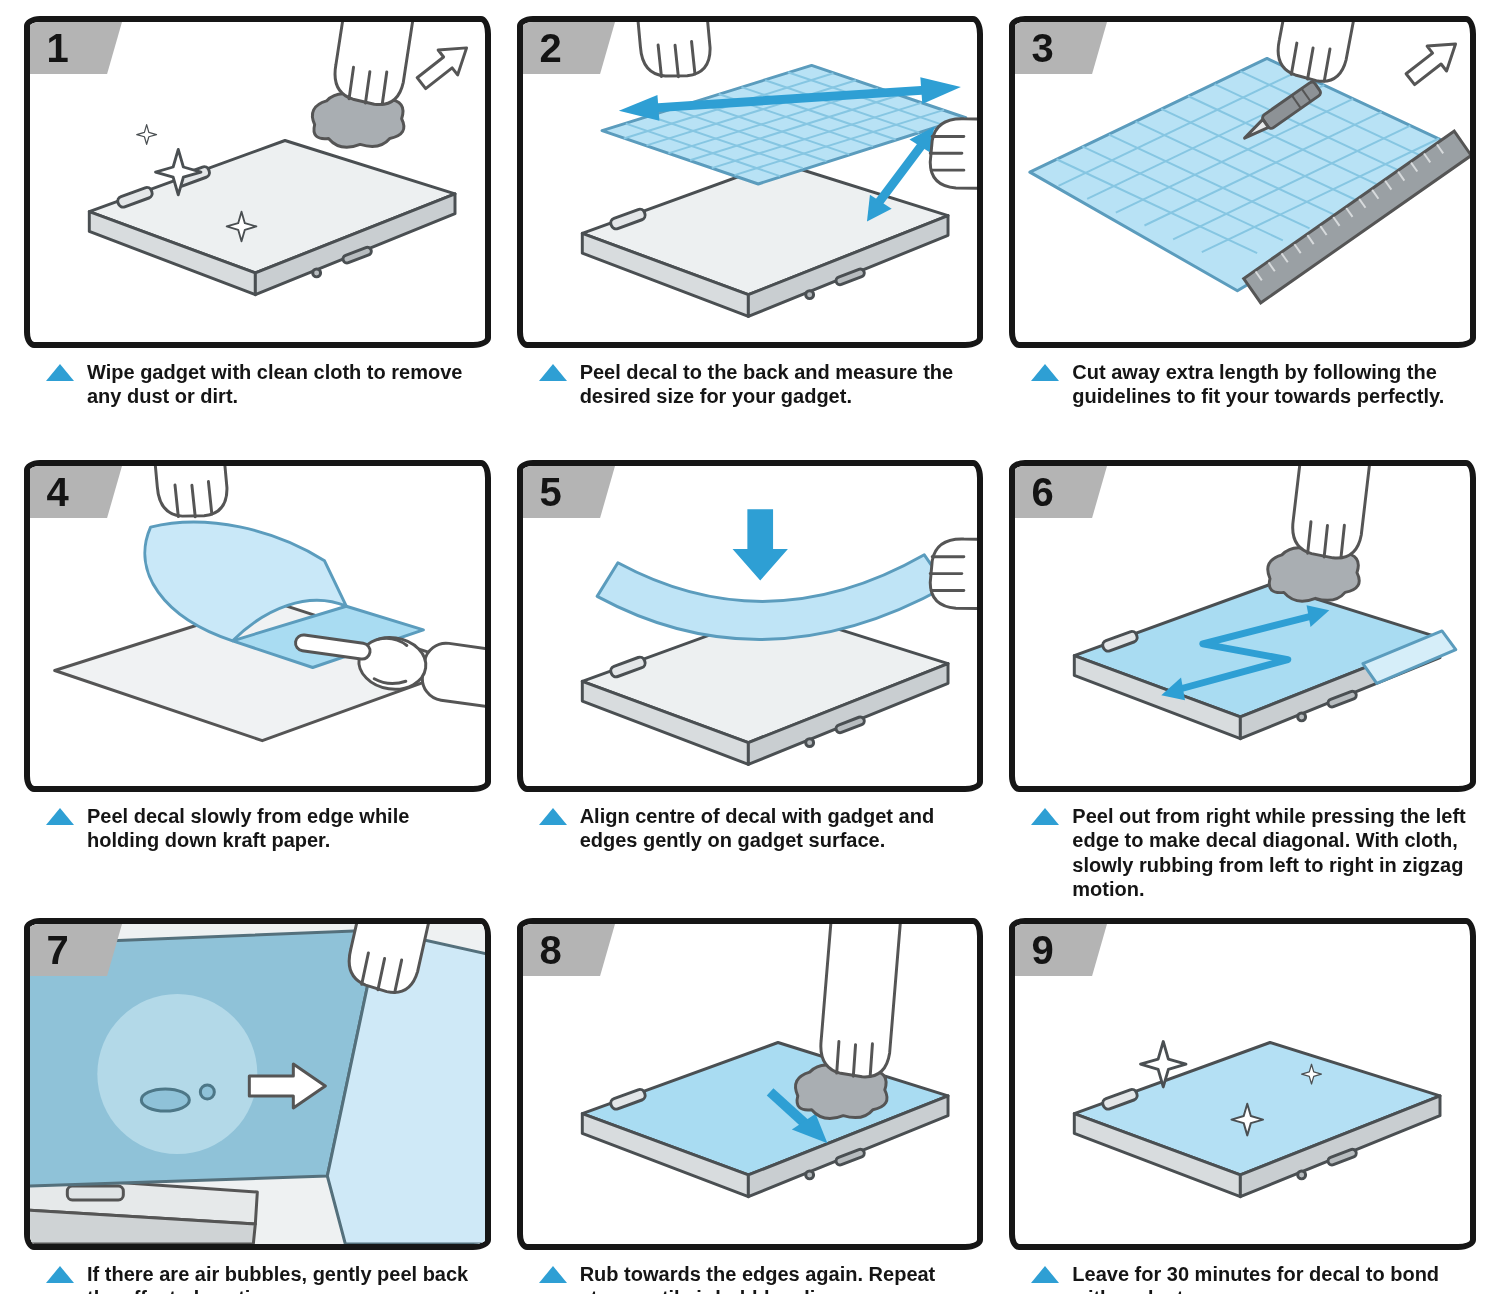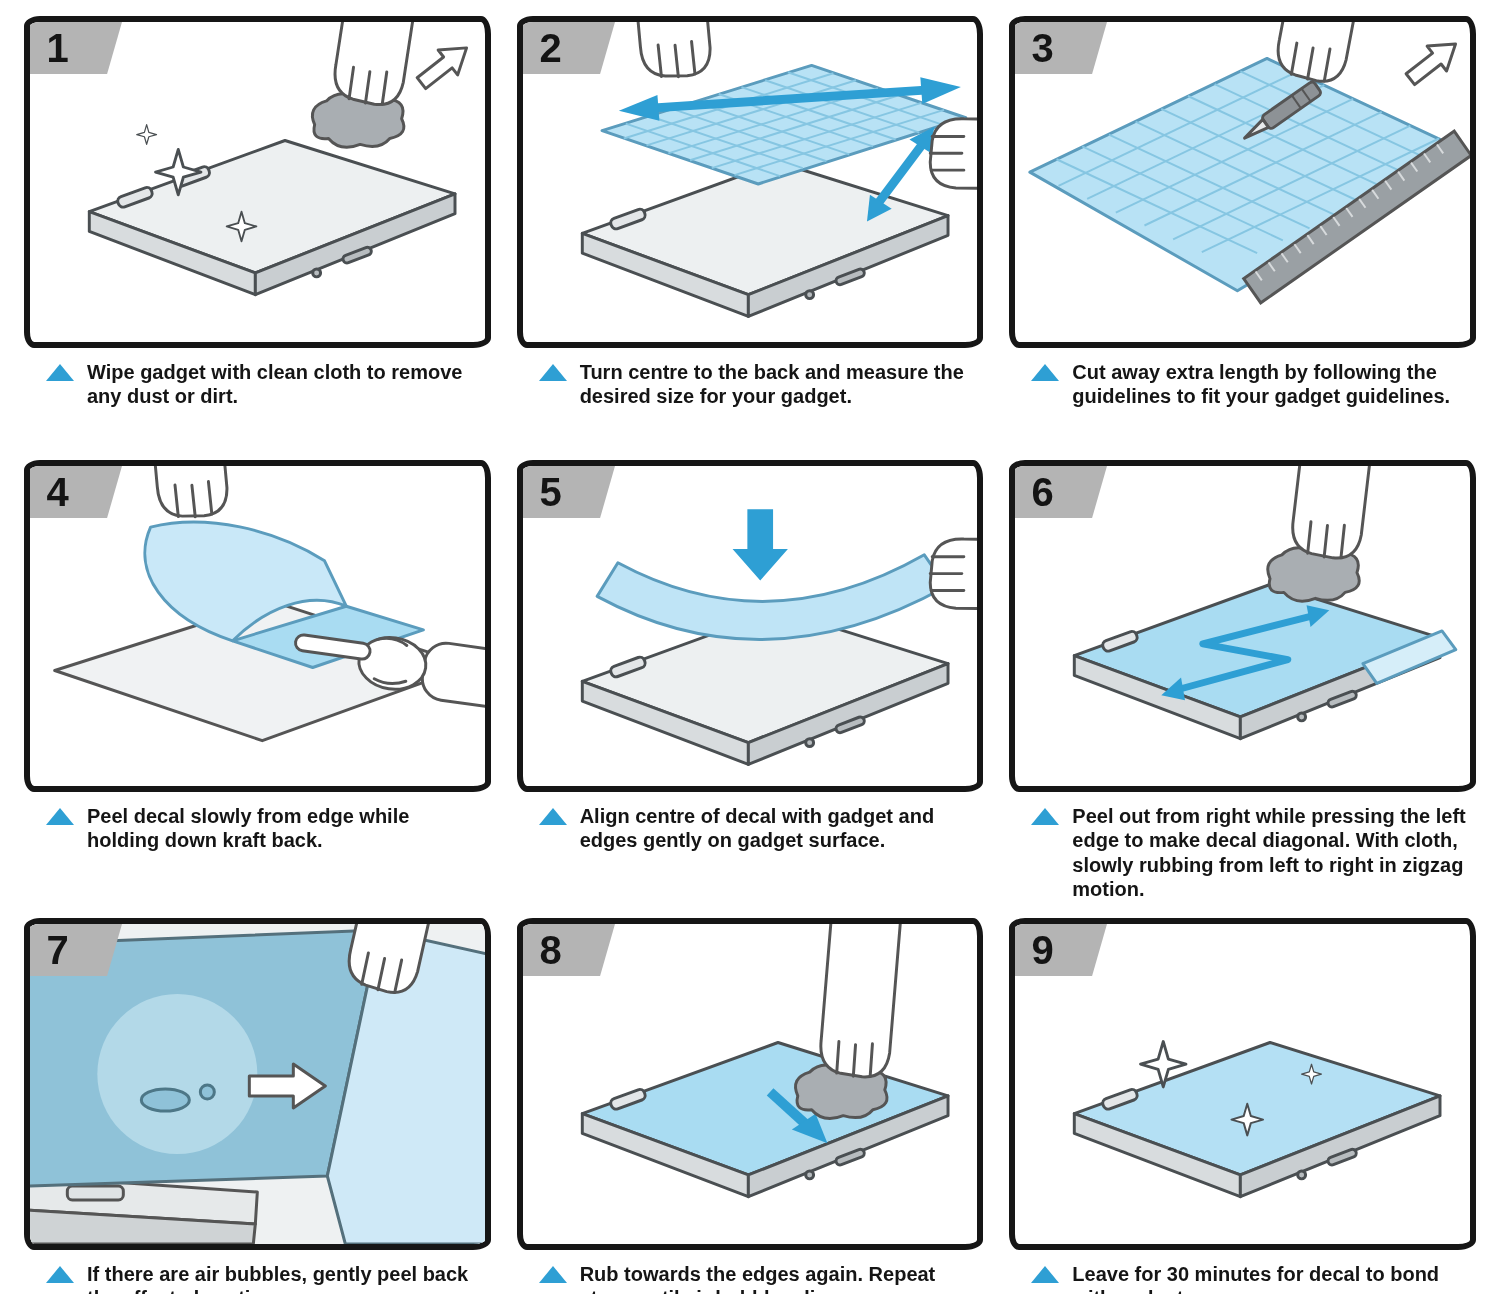--- a/index.html
+++ b/index.html
@@ -143,21 +143,21 @@
           <path d="M-30,-150 L-32,6 Q-33,34 -10,38 L12,40 Q36,40 38,14 L40,-150 Z"></path>
           <path d="M-14,38 L-14,6 M3,40 L3,8 M20,39 L20,6" fill="none"></path>
         </g>
       </svg>
       <div class="tab">
           <span>2</span>
         </div>
     </div>
     <div class="caption">
       <span class="bullet"></span>
-      <p>Turn centre to the back and measure the desired size for your gadget.</p>
+      <p>Peel decal to the back and measure the desired size for your gadget.</p>
     </div>
   </section>
 
   <section class="cell">
     <div class="panel">
       <svg viewBox="0 0 460 320" preserveAspectRatio="xMidYMid meet">
         <g>
           <polygon points="15,150 255,35 458,130 225,270" fill="#b8e2f5" stroke="#5b9cbd" stroke-width="3" stroke-linejoin="round"></polygon>
           <g stroke="#86c6e2" stroke-width="2">
             <line x1="44" y1="164" x2="284" y2="49"></line>
@@ -207,21 +207,21 @@
           <path d="M-14,38 L-14,6 M3,40 L3,8 M20,39 L20,6" fill="none"></path>
         </g>
         <polygon points="0,-7 34,-7 34,-16 58,0 34,16 34,7 0,7" transform="translate(400,56) rotate(-38)" fill="#ffffff" stroke="#555555" stroke-width="3" stroke-linejoin="round"></polygon>
       </svg>
       <div class="tab">
           <span>3</span>
         </div>
     </div>
     <div class="caption">
       <span class="bullet"></span>
-      <p>Cut away extra length by following the guidelines to fit your gadget guidelines.</p>
+      <p>Cut away extra length by following the guidelines to fit your towards perfectly.</p>
     </div>
   </section>
 
   <section class="cell">
     <div class="panel">
       <svg viewBox="0 0 460 320" preserveAspectRatio="xMidYMid meet">
         <polygon points="25,205 245,135 445,200 235,276" fill="#f0f2f3" stroke="#555555" stroke-width="3" stroke-linejoin="round"></polygon>
         <polygon points="205,175 320,140 398,164 286,202" fill="#a9dcf2" stroke="#5b9cbd" stroke-width="3" stroke-linejoin="round"></polygon>
         <path d="M205,175 C135,152 102,105 122,60 C178,46 248,62 298,94 L320,140 C282,124 238,142 205,175 Z" fill="#c9e8f8" stroke="#5b9cbd" stroke-width="3" stroke-linejoin="round"></path>
         <g transform="translate(160,10) rotate(-6)" fill="#ffffff" stroke="#555555" stroke-width="3" stroke-linejoin="round" stroke-linecap="round">
@@ -234,21 +234,21 @@
           <rect x="-72" y="-8" width="76" height="16" rx="8"></rect>
           <path d="M10,-14 Q26,-20 40,-12 M12,26 Q28,32 44,24" fill="none"></path>
         </g>
       </svg>
       <div class="tab">
           <span>4</span>
         </div>
     </div>
     <div class="caption">
       <span class="bullet"></span>
-      <p>Peel decal slowly from edge while holding down kraft back.</p>
+      <p>Peel decal slowly from edge while holding down kraft paper.</p>
     </div>
   </section>
 
   <section class="cell">
     <div class="panel">
       <svg viewBox="0 0 460 320" preserveAspectRatio="xMidYMid meet">
         <g transform="translate(0,26)" stroke="#4a4f52" stroke-width="3" stroke-linejoin="round">
           <polygon points="60,190 258,118 430,172 228,252" fill="#edf0f1"></polygon>
           <polygon points="60,190 60,210 228,274 228,252" fill="#d8dcde"></polygon>
           <polygon points="228,252 430,172 430,192 228,274" fill="#c9ced1"></polygon>

